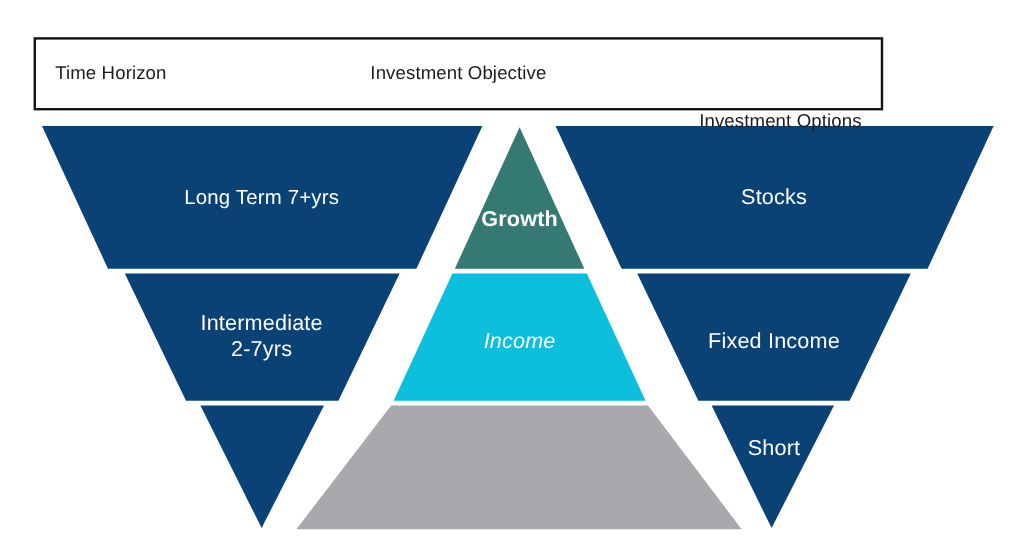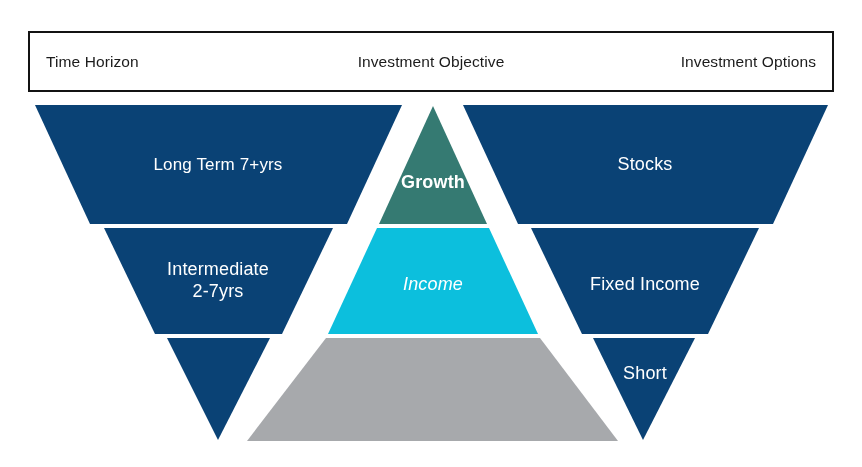--- a/index.html
+++ b/index.html
@@ -17,38 +17,38 @@
     height: 467px;
     background: #ffffff;
     overflow: hidden;
   }
 
   
   .header-box {
     position: absolute;
     left: 28px;
     top: 31px;
-    width: 806px;
+    width: 708px;
     height: 61px;
     border: 2px solid #131313;
     background: #ffffff;
     box-sizing: border-box;
   }
   .header-label {
     position: absolute;
     top: 50%;
     transform: translateY(-50%);
     font-size: 15.5px;
     color: #1b1b1b;
     white-space: nowrap;
     letter-spacing: 0.1px;
   }
   .hl-left   { left: 16px; }
   .hl-center { left: 50%; transform: translate(-50%, -50%); }
-  .hl-right  { right: 16px; }
+  .hl-right  { right: 16px; margin-top: 40px; }
 
   
   .diagram {
     position: absolute;
     left: 0;
     top: 0;
     width: 862px;
     height: 467px;
   }
   .diagram svg {

